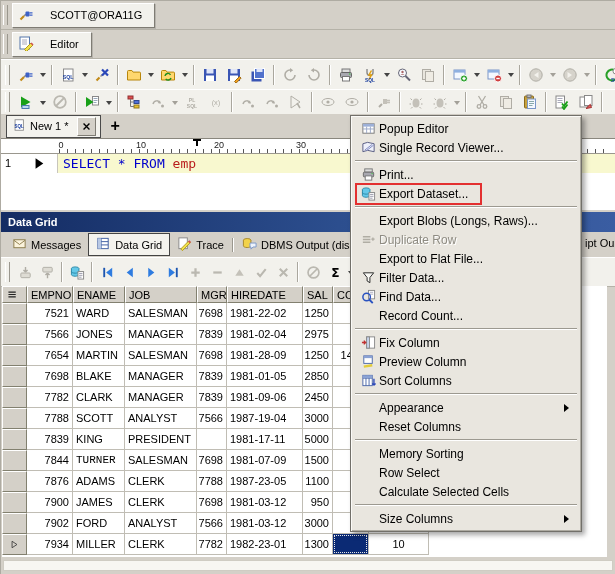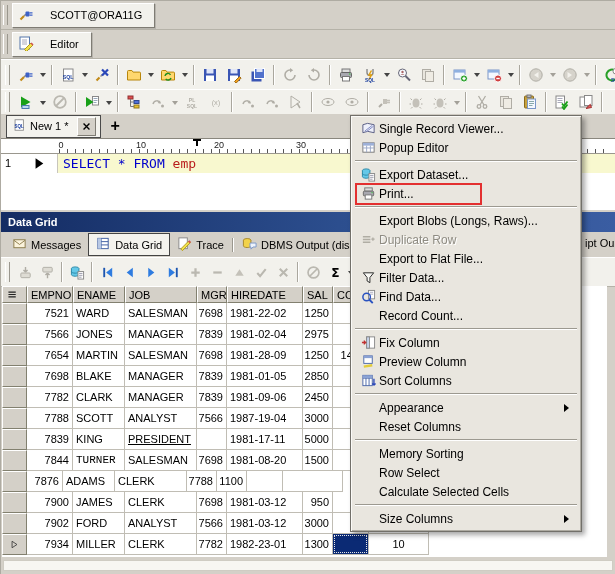--- a/index.html
+++ b/index.html
@@ -682,44 +682,45 @@
         <div class="dcell al-r" style="width: 30px;">7566</div>
         <div class="dcell" style="width: 76px;">1987-19-04</div>
         <div class="dcell al-r" style="width: 30px;">3000</div>
         <div class="dcell al-r" style="width: 36px;"></div>
         <div class="dcell al-c" style="width: 60px;"></div>
       </div>
       <div class="trow">
         <div class="rsel" style="height: 21px;"></div>
         <div class="dcell al-r" style="width: 46px;">7839</div>
         <div class="dcell" style="width: 52px;">KING</div>
-        <div class="dcell" style="width: 72px; text-decoration: underline;">PRESIDENT</div>
+        <div class="dcell" style="width: 72px;">PRESIDENT</div>
         <div class="dcell al-r" style="width: 30px;"></div>
         <div class="dcell" style="width: 76px;">1981-17-11</div>
         <div class="dcell al-r" style="width: 30px;">5000</div>
         <div class="dcell al-r" style="width: 36px;"></div>
         <div class="dcell al-c" style="width: 60px;"></div>
       </div>
       <div class="trow">
         <div class="rsel" style="height: 21px;"></div>
         <div class="dcell al-r" style="width: 46px;">7844</div>
         <div class="dcell" style="width: 52px; font-family: Liberation Mono, monospace;">TURNER</div>
         <div class="dcell" style="width: 72px;">SALESMAN</div>
         <div class="dcell al-r" style="width: 30px;">7698</div>
-        <div class="dcell" style="width: 76px;">1981-08-20</div>
+        <div class="dcell" style="width: 76px;">1981-07-09</div>
         <div class="dcell al-r" style="width: 30px;">1500</div>
         <div class="dcell al-r" style="width: 36px;"></div>
         <div class="dcell al-c" style="width: 60px;"></div>
       </div>
       <div class="trow">
         <div class="rsel" style="height: 21px;"></div>
-        <div class="dcell al-r" style="width: 36px;">7876</div>
+        <div class="dcell al-r" style="width: 46px;">7876</div>
         <div class="dcell" style="width: 52px;">ADAMS</div>
         <div class="dcell" style="width: 72px;">CLERK</div>
         <div class="dcell al-r" style="width: 30px;">7788</div>
+        <div class="dcell" style="width: 76px;">1987-23-05</div>
         <div class="dcell al-r" style="width: 30px;">1100</div>
         <div class="dcell al-r" style="width: 36px;"></div>
         <div class="dcell al-c" style="width: 60px;"></div>
       </div>
       <div class="trow">
         <div class="rsel" style="height: 21px;"></div>
         <div class="dcell al-r" style="width: 46px;">7900</div>
         <div class="dcell" style="width: 52px;">JAMES</div>
         <div class="dcell" style="width: 72px;">CLERK</div>
         <div class="dcell al-r" style="width: 30px;">7698</div>
@@ -757,60 +758,60 @@
     </div>
 
   <div class="abs" id="bottombar">
       <div class="inner"></div>
     </div>
 
   <div id="menu">
       <div class="mi">
         <span class="ic">
           <svg width="15" height="15" viewBox="0 0 16 16">
-            <path d="M2 12.5l5-1.5 7 1.5V4L7 2.5 2 4z" fill="#eef0fa" stroke="#555a80"></path>
-            <path d="M4 10.8l8-6.2M5.5 11.6l8-6.2" stroke="#7d86c0"></path>
-          </svg>
-        </span>
-        <span class="lbl">Single Record Viewer...</span>
-      </div>
-      <div class="mi">
-        <span class="ic">
-          <svg width="15" height="15" viewBox="0 0 16 16">
             <rect x="2" y="3" width="12" height="10" fill="#fff" stroke="#777"></rect>
             <rect x="2" y="3" width="12" height="3" fill="#9db0d8"></rect>
             <path d="M2 8.5h12M6 6v7M10 6v7" stroke="#9aa8c8"></path>
           </svg>
         </span>
         <span class="lbl">Popup Editor</span>
       </div>
+      <div class="mi">
+        <span class="ic">
+          <svg width="15" height="15" viewBox="0 0 16 16">
+            <path d="M2 12.5l5-1.5 7 1.5V4L7 2.5 2 4z" fill="#eef0fa" stroke="#555a80"></path>
+            <path d="M4 10.8l8-6.2M5.5 11.6l8-6.2" stroke="#7d86c0"></path>
+          </svg>
+        </span>
+        <span class="lbl">Single Record Viewer...</span>
+      </div>
       <div class="msep"></div>
+      <div class="mi">
+        <span class="ic">
+          <svg width="15" height="15" viewBox="0 0 16 16">
+            <rect x="4" y="2" width="8" height="3.5" fill="#ddd" stroke="#777"></rect>
+            <rect x="2.5" y="5.5" width="11" height="5" rx="1" fill="#a8a8b0" stroke="#666"></rect>
+            <rect x="4.5" y="9.5" width="7" height="4.5" fill="#fff" stroke="#777"></rect>
+            <circle cx="11.8" cy="7" r=".7" fill="#3c3"></circle>
+          </svg>
+        </span>
+        <span class="lbl">Print...</span>
+      </div>
       <div class="mi">
         <span class="ic">
           <svg width="15" height="15" viewBox="0 0 16 16">
             <ellipse cx="5.5" cy="3.8" rx="4" ry="1.8" fill="#64c8e8" stroke="#2888a8"></ellipse>
             <path d="M1.5 3.8v6.4c0 1 1.8 1.8 4 1.8s4-.8 4-1.8V3.8" fill="#64c8e8" stroke="#2888a8"></path>
             <path d="M1.5 6.9c0 1 1.8 1.8 4 1.8s4-.8 4-1.8" fill="none" stroke="#2888a8"></path>
             <rect x="8.5" y="7" width="6" height="8" fill="#fff" stroke="#888"></rect>
             <path d="M9.7 9h3.6M9.7 11h3.6M9.7 13h2.6" stroke="#99a"></path>
           </svg>
         </span>
         <span class="lbl">Export Dataset...</span>
       </div>
-      <div class="mi">
-        <span class="ic">
-          <svg width="15" height="15" viewBox="0 0 16 16">
-            <rect x="4" y="2" width="8" height="3.5" fill="#ddd" stroke="#777"></rect>
-            <rect x="2.5" y="5.5" width="11" height="5" rx="1" fill="#a8a8b0" stroke="#666"></rect>
-            <rect x="4.5" y="9.5" width="7" height="4.5" fill="#fff" stroke="#777"></rect>
-            <circle cx="11.8" cy="7" r=".7" fill="#3c3"></circle>
-          </svg>
-        </span>
-        <span class="lbl">Print...</span>
-      </div>
       <div class="msep"></div>
       <div class="mi">
         <span class="ic"></span>
         <span class="lbl">Export Blobs (Longs, Raws)...</span>
       </div>
       <div class="mi dis">
         <span class="ic">
           <svg width="15" height="15" viewBox="0 0 16 16">
             <path d="M2 5h8M2 8h8M2 11h8" stroke="#b0ada4" stroke-width="1.6"></path>
             <path d="M11 7.5h3.5M12.7 5.8v3.4" stroke="#b0ada4" stroke-width="1.4"></path>

